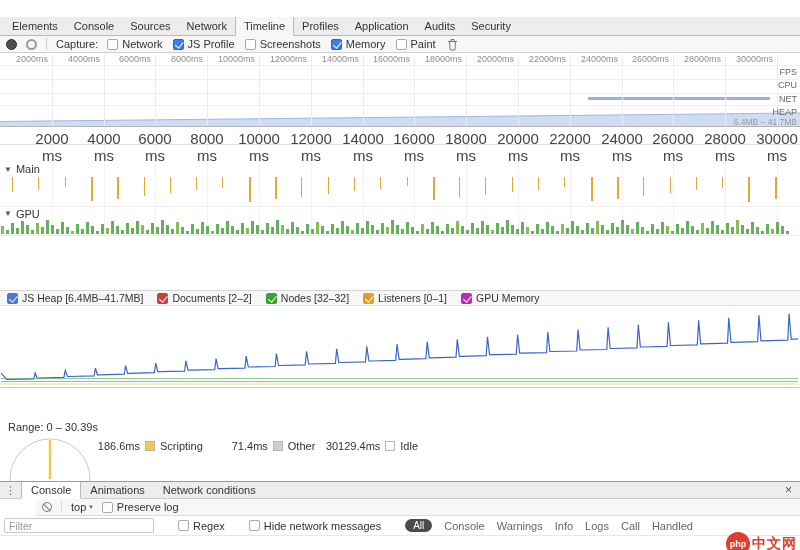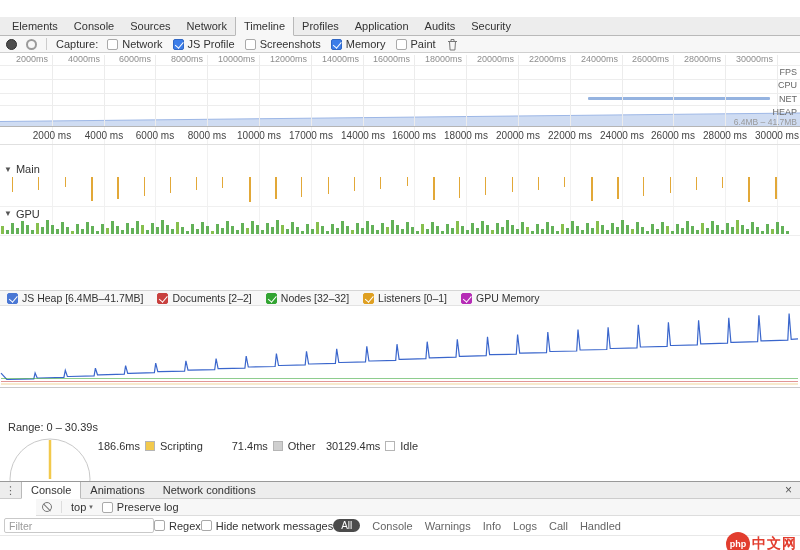--- a/index.html
+++ b/index.html
@@ -43,21 +43,21 @@
   .vline{position:absolute;top:2px;bottom:0;width:1px;background:#ececec;}
   .hline{position:absolute;left:0;right:0;height:1px;background:#ededed;}
   .ovlab{position:absolute;top:1px;width:50px;text-align:right;font-size:9px;color:#8d8d8d;}
   .ovrow{position:absolute;right:3px;font-size:9px;color:#666;}
   .heaprange{position:absolute;right:3px;top:64px;font-size:8.5px;color:#999;}
   .heapband{position:absolute;left:0;bottom:0;}
   .netbar{position:absolute;top:44px;left:588px;width:182px;height:3px;background:#8aabdd;border-radius:1px;opacity:.9;}
 
   
   .ruler2{position:absolute;top:127px;left:0;right:0;height:18px;border-bottom:1px solid #e0e0e0;background:transparent;}
-  .r2lab{position:absolute;top:3px;width:52px;text-align:center;font-size:10px;color:#444;}
+  .r2lab{position:absolute;top:3px;width:52px;text-align:center;font-size:15px;color:#444;}
   .tracksgrid{position:absolute;top:127px;left:0;right:0;height:109px;pointer-events:none;}
   .vline2{position:absolute;top:0;bottom:0;width:1px;background:#f1f1f1;}
   .interactions{position:absolute;top:145px;left:0;right:0;height:17px;border-bottom:1px solid #ececec;}
   .interactions>div{position:absolute;left:5px;top:3px;color:#333;}
   .sechdr{position:absolute;left:0;right:0;height:14px;display:flex;align-items:center;gap:4px;padding-left:4px;color:#333;}
   .tri{font-size:8px;color:#555;}
   .mainhdr{top:162px;}
   .gpuhdr{top:206px;border-top:1px solid #f0f0f0;}
   .maintrack{position:absolute;top:176px;left:0;right:0;height:30px;}
   .mtick{position:absolute;top:1px;width:1px;background:#e2a838;}
@@ -89,21 +89,21 @@
   .dtabs{display:flex;align-items:stretch;}
   .dtab{display:flex;align-items:center;padding:0 9px;color:#333;}
   .dtab.sel{background:#fff;border-left:1px solid #b9b9b9;border-right:1px solid #b9b9b9;margin-bottom:-1px;border-bottom:1px solid #fff;}
   .closex{margin-left:auto;display:flex;align-items:center;padding:0 8px;color:#555;font-size:12px;}
   .ctoolbar{height:17px;background:#f7f7f7;border-bottom:1px solid #ddd;display:flex;align-items:center;gap:9px;padding:0 6px;margin-left:36px;}
   .banicon{width:10px;height:10px;border-radius:50%;border:1px solid #777;position:relative;flex:none;}
   .banicon::after{content:"";position:absolute;left:-1px;top:3.5px;width:10px;height:1px;background:#777;transform:rotate(45deg);}
   .vsep{width:1px;height:12px;background:#ddd;}
   .ctx{display:flex;align-items:center;gap:3px;color:#333;}
   .dd{font-size:7px;color:#666;}
-  .filterbar{height:20px;background:#fff;border-bottom:1px solid #e8e8e8;display:flex;align-items:center;gap:0;padding:0 4px;}
+  .filterbar{height:20px;background:#fff;border-bottom:1px solid #e8e8e8;display:flex;align-items:center;gap:24px;padding:0 4px;}
   .filterinput{width:150px;height:15px;border:1px solid #c9c9c9;border-radius:2px;padding:0 4px;
     font-family:"Liberation Sans",sans-serif;font-size:10.5px;color:#333;outline:none;}
   .filterinput::placeholder{color:#9a9a9a;}
   .levels{display:flex;align-items:center;gap:12px;}
   .pill{background:#4b4b4b;color:#fff;border-radius:8px;padding:1px 8px;font-size:10px;}
   .lvl{color:#666;}
   .consolebody{height:15px;background:#fff;}
 
   
   .watermark{position:absolute;right:3px;bottom:-6px;display:flex;align-items:center;gap:2px;z-index:5;}
@@ -224,21 +224,21 @@
       <div class="vline2" style="left: 673px;"></div>
       <div class="vline2" style="left: 725px;"></div>
       <div class="vline2" style="left: 777px;"></div>
     </div>
   <div class="ruler2" id="ruler2">
       <div class="r2lab" style="left: 26px;">2000 ms</div>
       <div class="r2lab" style="left: 78px;">4000 ms</div>
       <div class="r2lab" style="left: 129px;">6000 ms</div>
       <div class="r2lab" style="left: 181px;">8000 ms</div>
       <div class="r2lab" style="left: 233px;">10000 ms</div>
-      <div class="r2lab" style="left: 285px;">17000 ms</div>
+      <div class="r2lab" style="left: 285px;">12000 ms</div>
       <div class="r2lab" style="left: 337px;">14000 ms</div>
       <div class="r2lab" style="left: 388px;">16000 ms</div>
       <div class="r2lab" style="left: 440px;">18000 ms</div>
       <div class="r2lab" style="left: 492px;">20000 ms</div>
       <div class="r2lab" style="left: 544px;">22000 ms</div>
       <div class="r2lab" style="left: 596px;">24000 ms</div>
       <div class="r2lab" style="left: 647px;">26000 ms</div>
       <div class="r2lab" style="left: 699px;">28000 ms</div>
       <div class="r2lab" style="left: 751px;">30000 ms</div>
     </div>

